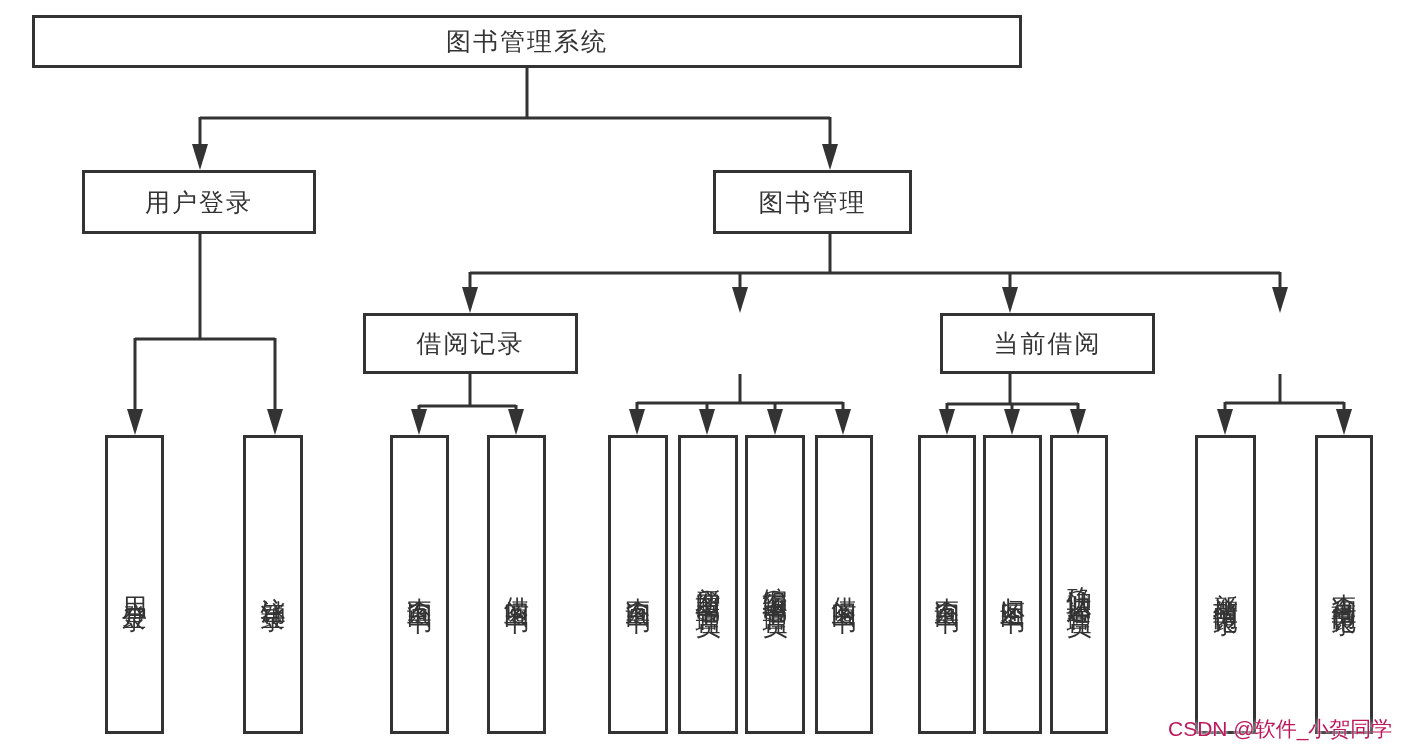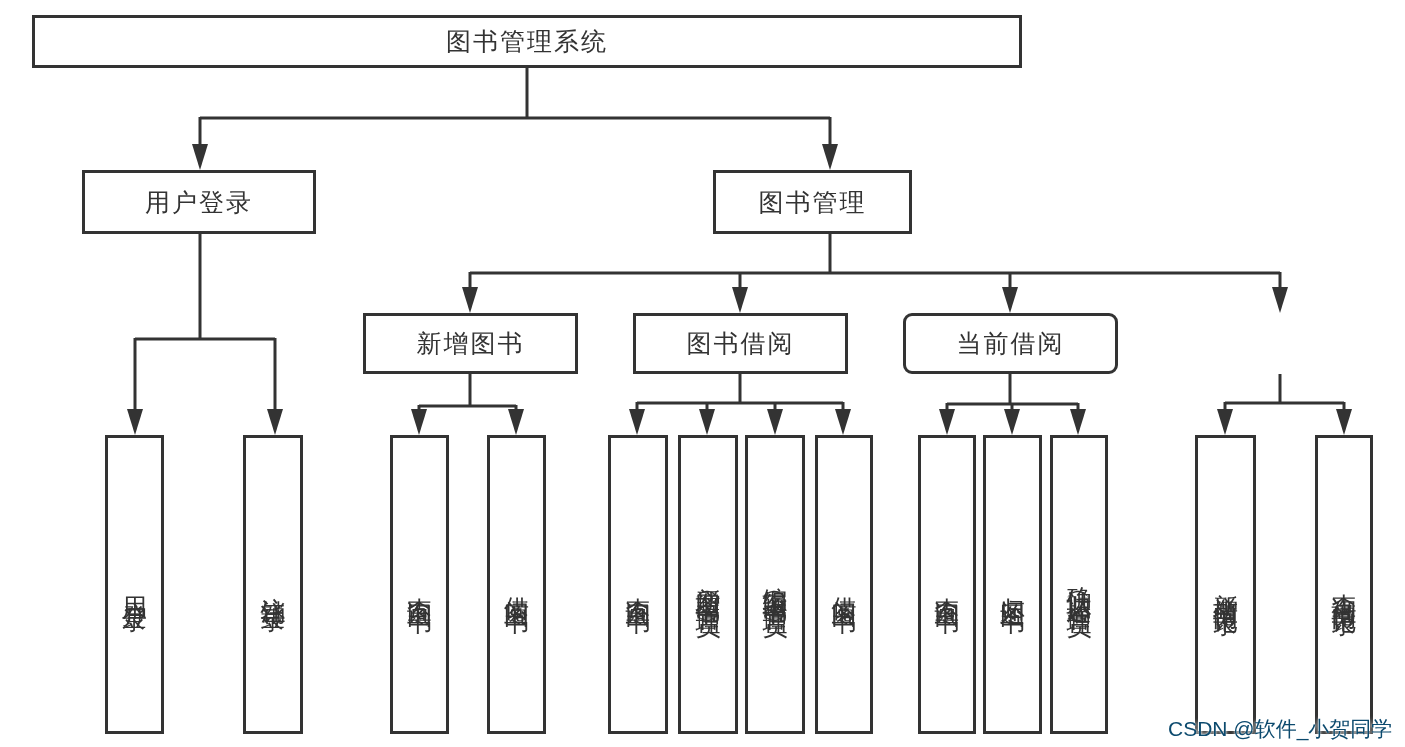--- a/index.html
+++ b/index.html
@@ -36,21 +36,21 @@
     font-size: 25px;
     letter-spacing: 2px;
     white-space: nowrap;
   }
   .root-box   { left: 32px;  top: 15px;  width: 990px; height: 53px; }
   .l2-0 { left: 82px;  top: 170px; width: 234px; height: 64px; }
   .l2-1 { left: 713px; top: 170px; width: 199px; height: 64px; }
   .l3   { top: 313px; width: 215px; height: 61px; }
   .l3-0 { left: 363px; }
   .l3-1 { left: 633px; }
-  .l3-2 { left: 903px; border-radius: 9px; }
+  .l3-2 { left: 940px; }
   .l3-3 { left: 1173px; }
   .leaf {
     top: 435px;
     height: 299px;
     width: 59px;
   }
   .leaf .vtext {
     writing-mode: vertical-rl;
     font-size: 25px;
     letter-spacing: 4px;
@@ -68,21 +68,21 @@
   .lf-8  { left: 918px;  width: 58px; }
   .lf-9  { left: 983px;  width: 59px; }
   .lf-10 { left: 1050px; width: 58px; }
   .lf-11 { left: 1195px; width: 61px; }
   .lf-12 { left: 1315px; width: 58px; }
   .watermark {
     position: absolute;
     left: 1168px;
     top: 715px;
     font-size: 21px;
-    color: #0c4a6e;
+    color: #be185d;
     white-space: nowrap;
     text-shadow: 0 0 2px #ffffff, 0 0 4px #ffffff;
   }
 </style>
 </head>
 <body>
 
 <div class="canvas">
 
   <svg class="connectors" viewBox="0 0 1405 747" xmlns="http://www.w3.org/2000/svg">
@@ -160,24 +160,21 @@
   </div>
 
   <div class="box l2-0 hbox">
     <span>用户登录</span>
   </div>
   <div class="box l2-1 hbox">
     <span>图书管理</span>
   </div>
 
   <div class="box l3 l3-0 hbox">
-    <span>新增图书</span>
-  </div>
-  <div class="box l3 l3-1 hbox">
-    <span>图书借阅</span>
+    <span>借阅记录</span>
   </div>
   <div class="box l3 l3-2 hbox">
     <span>当前借阅</span>
   </div>
 
   <div class="box leaf lf-0">
     <span class="vtext">用户登录</span>
   </div>
   <div class="box leaf lf-1">
     <span class="vtext">注销登录</span>

